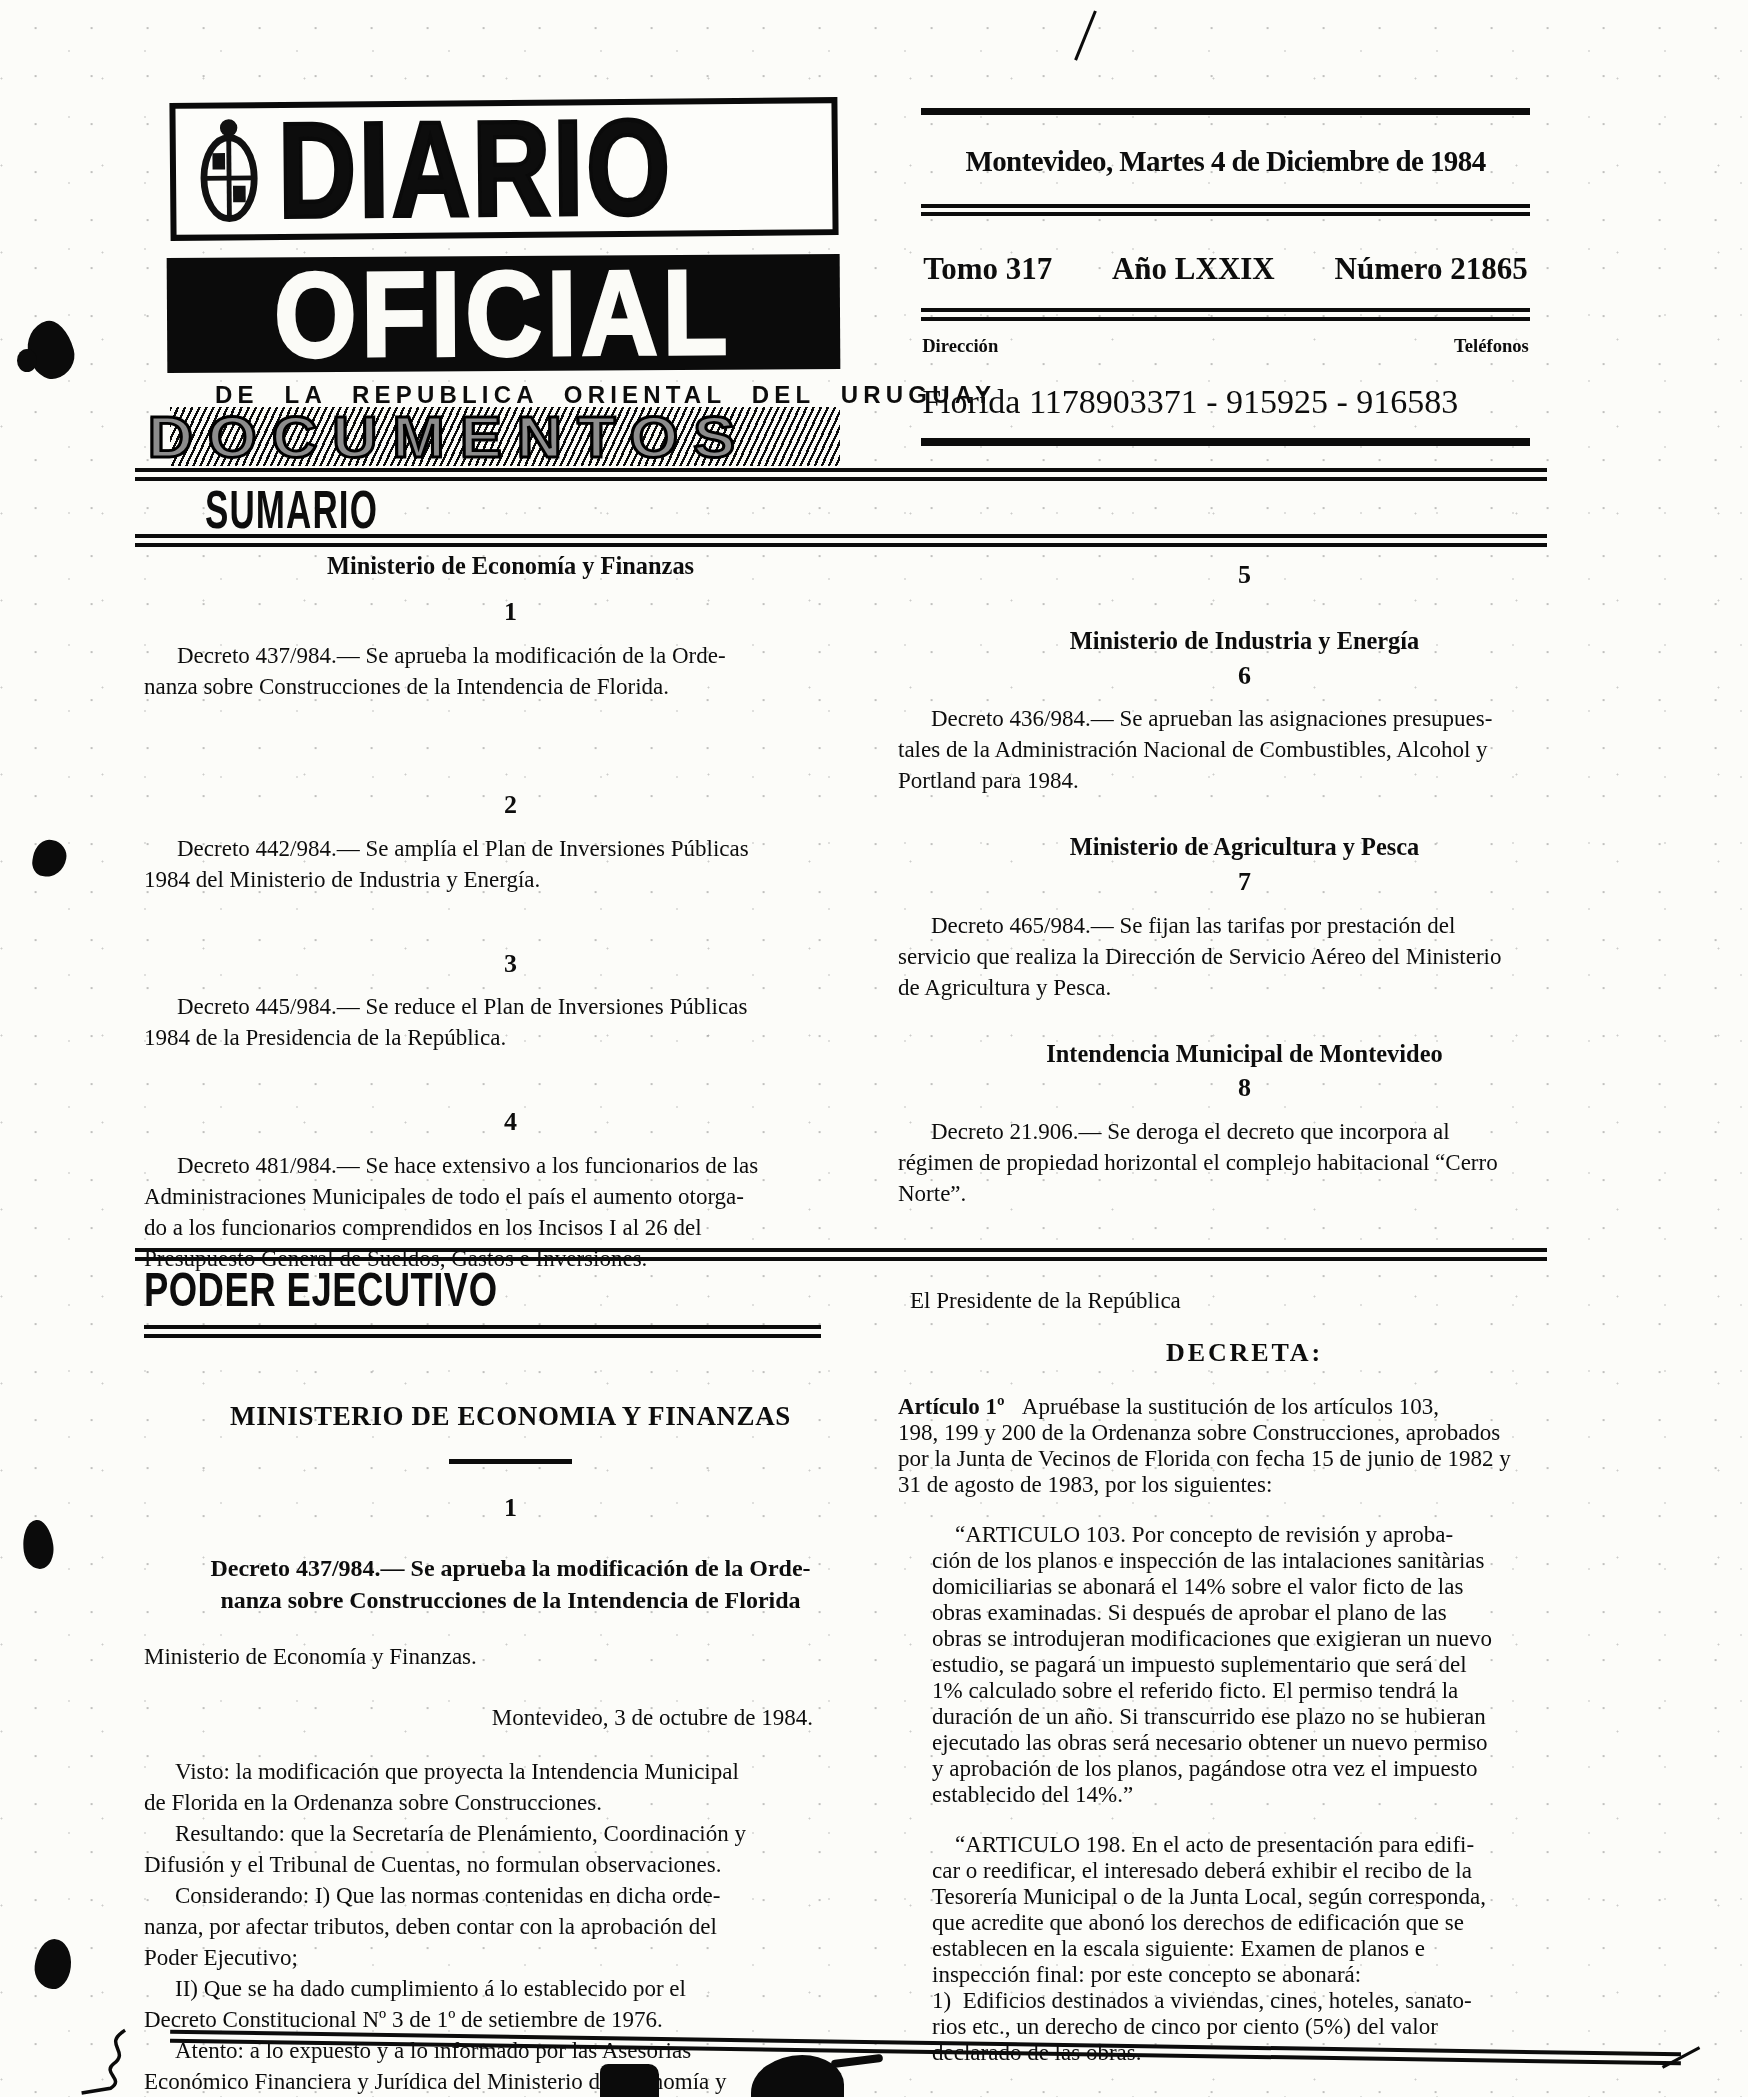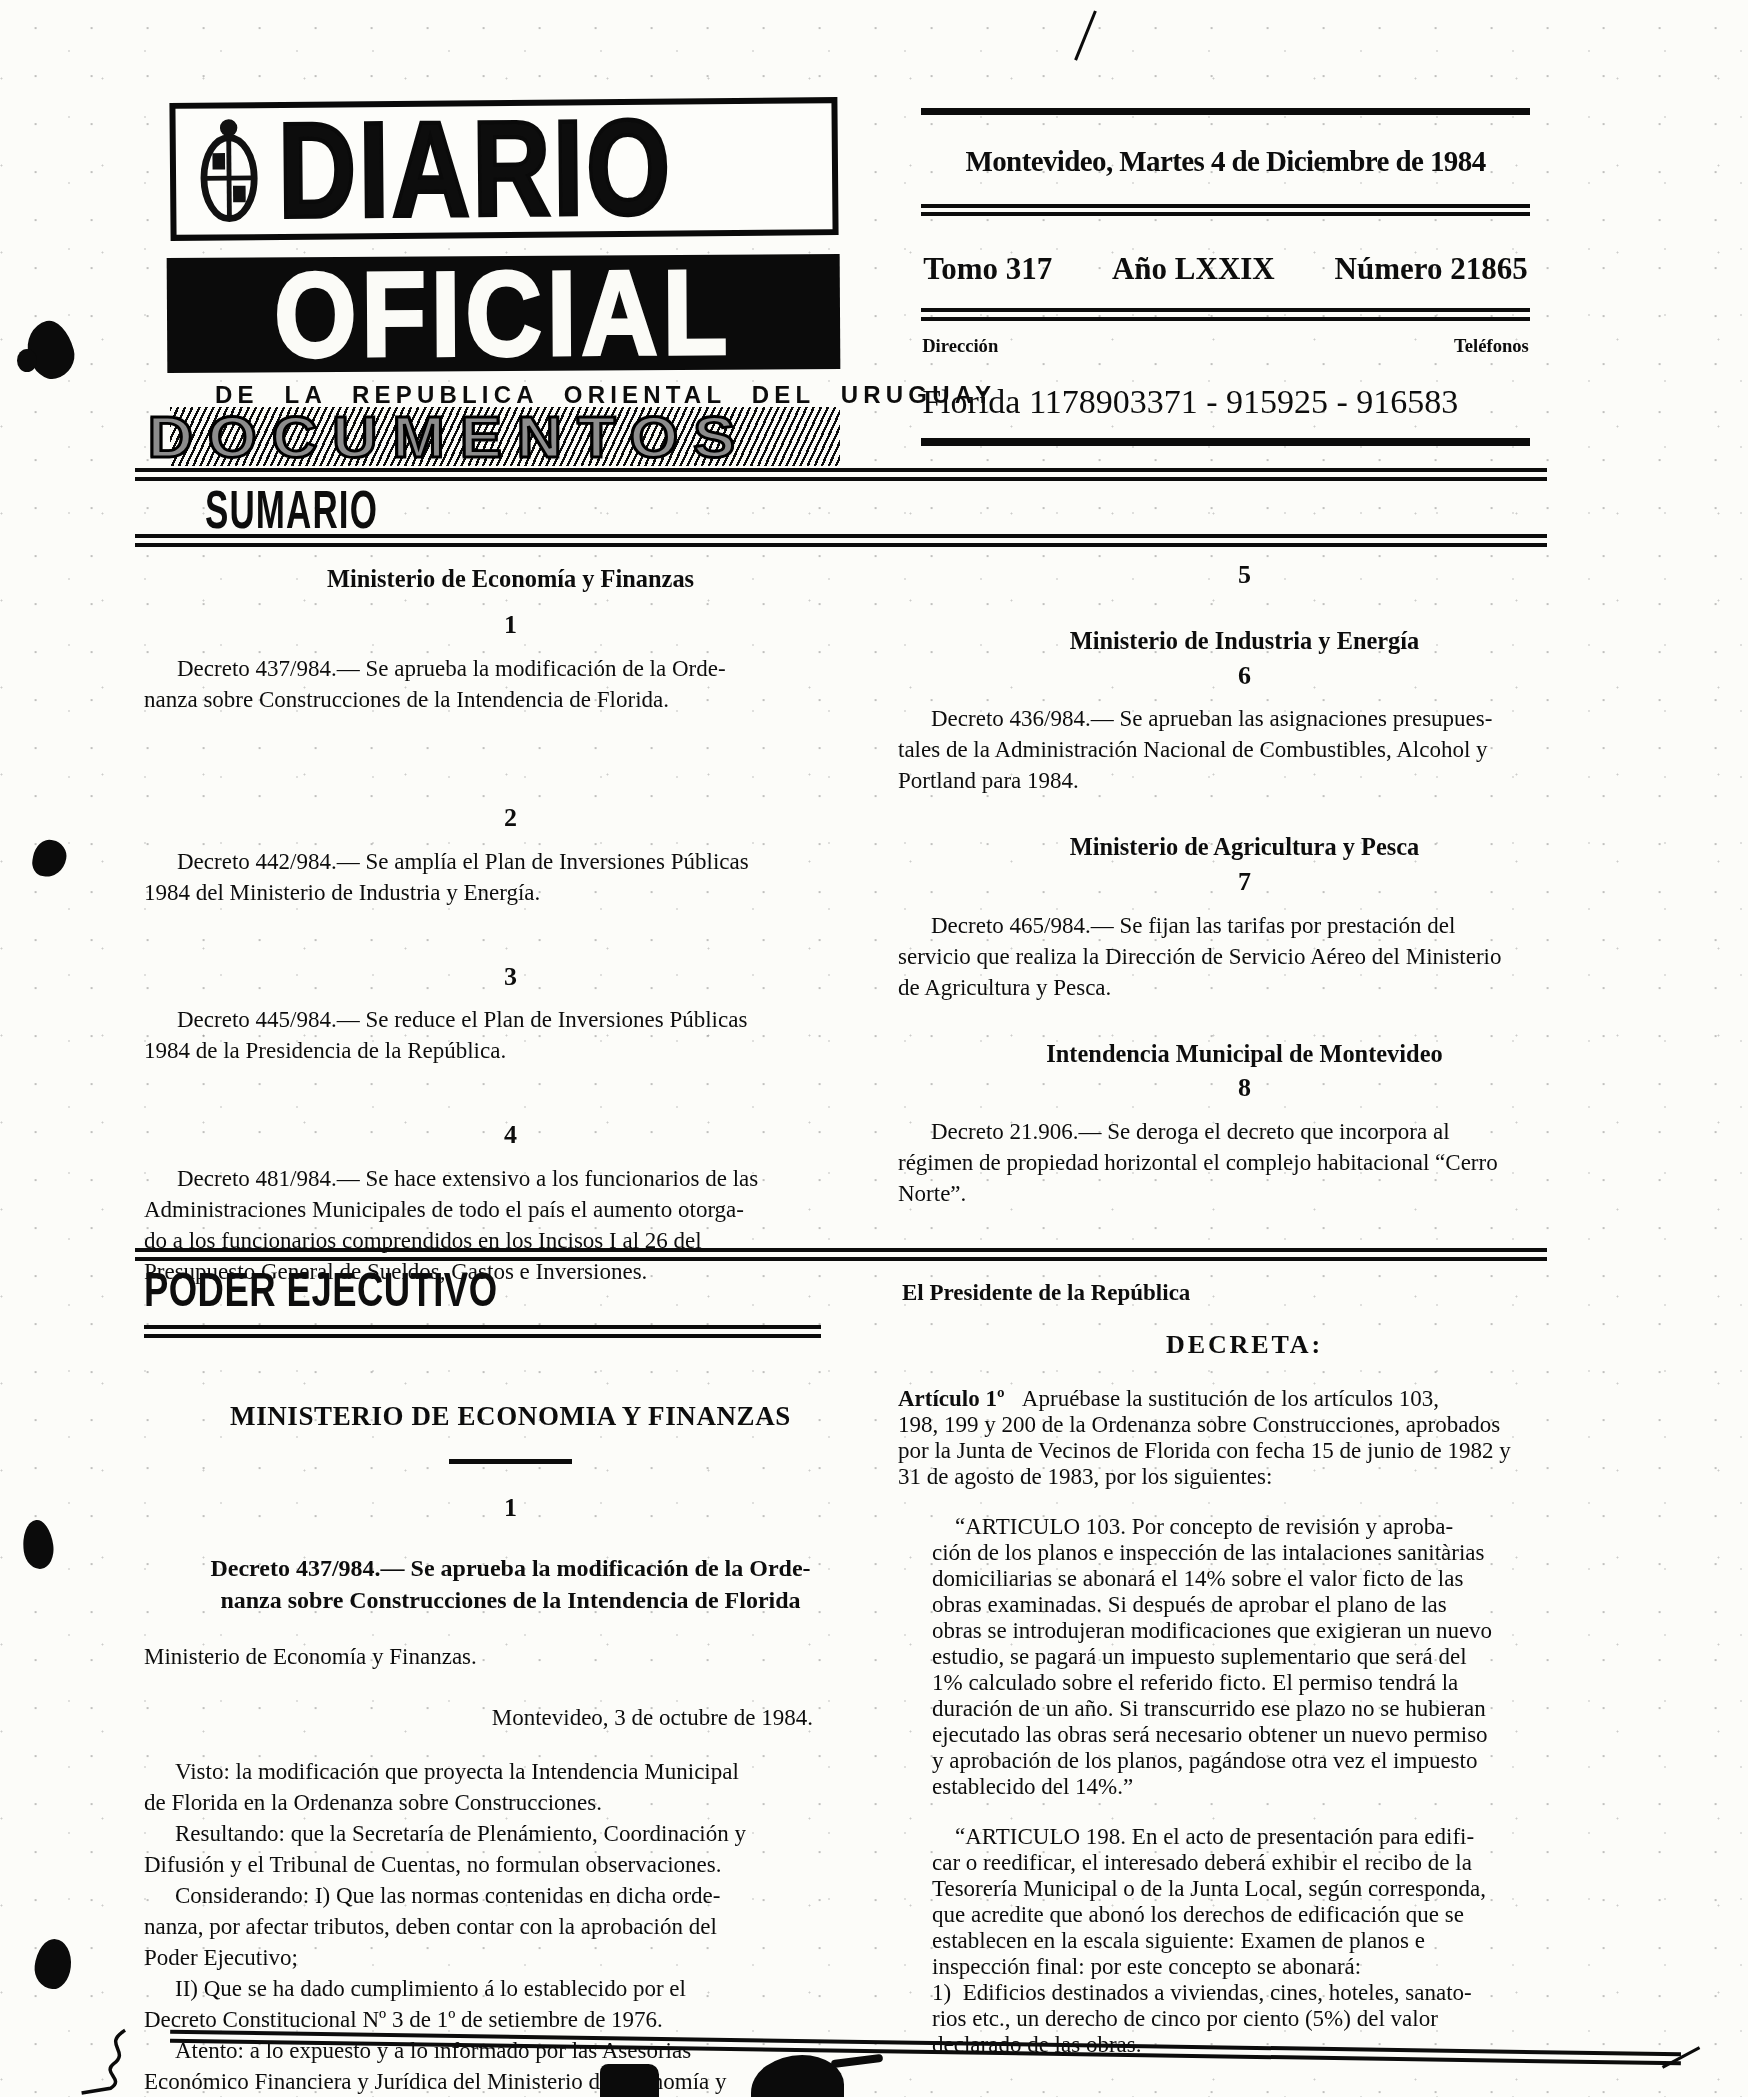--- a/index.html
+++ b/index.html
@@ -79,21 +79,21 @@
   .rule-c{top:1248px;}
   .bottom-rule{left:170px; top:2041px; width:1511px; transform:rotate(0.85deg);}
   
   .sumario-title{
     left:205px; top:479px;
     font-family:"Liberation Sans", sans-serif; font-weight:bold;
     font-size:53px; letter-spacing:1.7px; transform:scaleX(.66); transform-origin:left top;
     white-space:nowrap;
   }
   .col{font-size:23px; line-height:31px;}
-  .sum-left{left:144px; top:563px; width:733px;}
+  .sum-left{left:144px; top:550px; width:733px;}
   .sum-right{left:898px; top:559px; width:693px;}
   .min-heading{text-align:center; font-weight:bold; font-size:24.4px; margin:0 0 3.5px 0;}
   .item-num{text-align:center; font-weight:bold; font-size:26px; margin:15px 0 12.8px 0;}
   .sum-item{white-space:pre-line; text-indent:33px; text-align:justify; margin:0;}
   .gap-lg{margin-top:87px;} .gap-md{margin-top:53px;} .gap-sm{margin-top:35px;}
   
   .body-left{left:144px; top:1274px; width:733px;}
   .body-right{left:898px; top:1276px; width:693px; line-height:26px;}
   .poder-title{
     font-family:"Liberation Sans", sans-serif; font-weight:bold;
@@ -106,21 +106,21 @@
   .body-num{text-align:center; font-weight:bold; font-size:26px; margin-top:28px;}
   .decree-heading{
     text-align:center; font-weight:bold; font-size:24px; line-height:32px;
     white-space:pre-line; margin-top:29px;
   }
   .plain-line{margin-top:24.4px; white-space:pre-line;}
   .plain-line2{margin-top:9.3px; text-indent:20px; white-space:pre-line;}
   .dateline{text-align:right; margin-top:30px; padding-right:64px;}
   .para{white-space:pre-line; text-indent:31px; text-align:justify; margin:20px 0 0 0;}
   .para.tight{margin-top:0;}
-  .presidente-line{margin:4px; white-space:pre-line;font-weight:bold;}
+  .presidente-line{margin:12px; white-space:pre-line;}
   .decreta{
     text-align:center; font-weight:bold; font-size:26px; letter-spacing:2.9px; margin-top:25.6px;
   }
   .articulo{white-space:pre-line; text-align:justify; margin:28px 0 0 0;}
   .articulo .lead{font-weight:bold;}
   .quote-block{
     white-space:pre-line; text-align:justify;
     margin:24.4px 0 0 34px; text-indent:23px; line-height:26px;
   }
   

